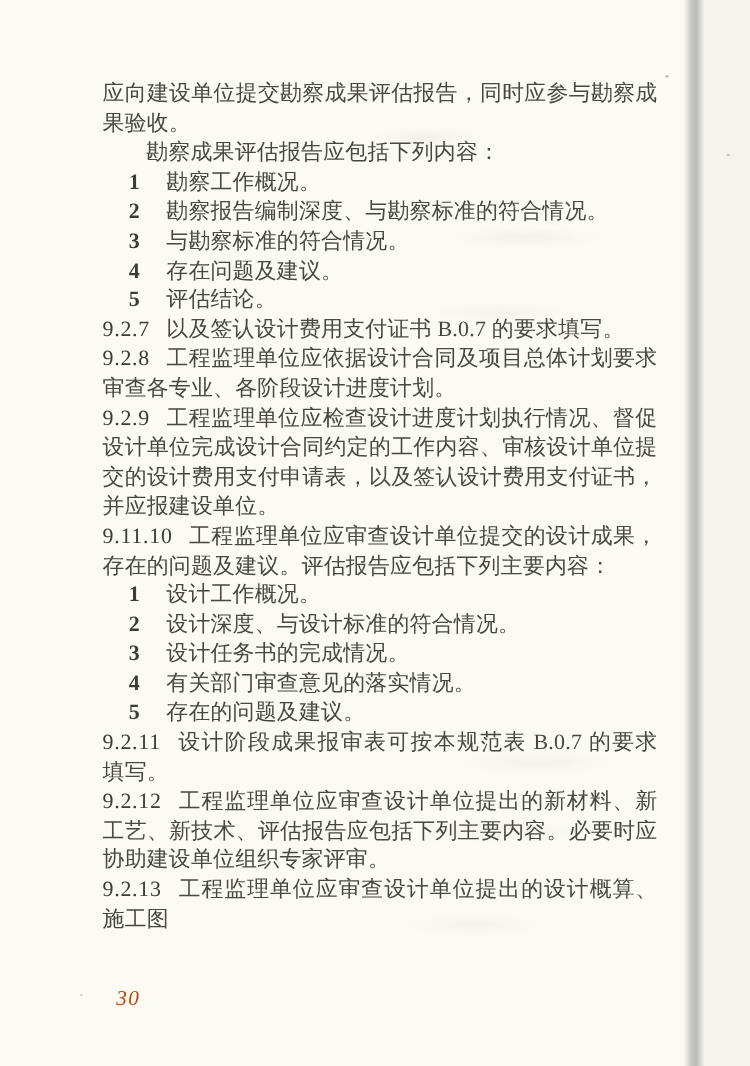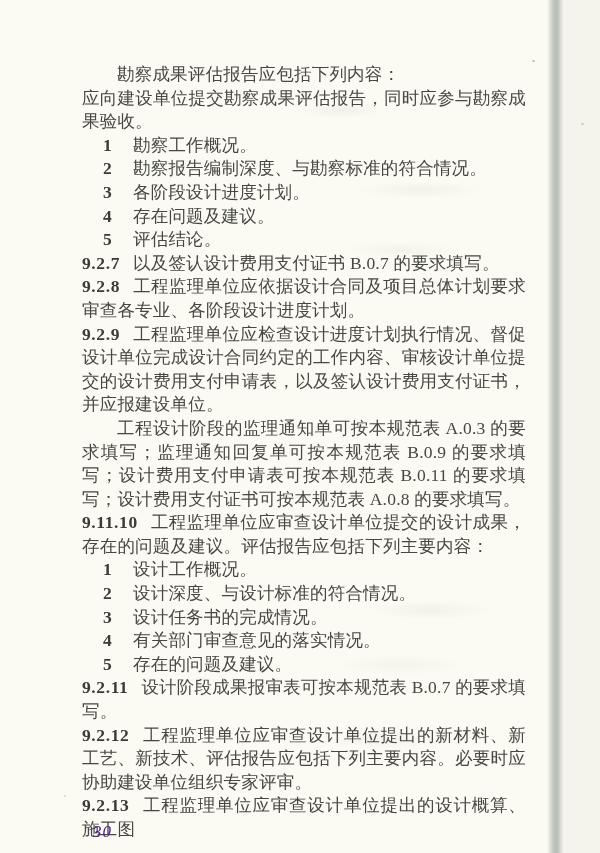--- a/index.html
+++ b/index.html
@@ -42,32 +42,32 @@
   .para.indent { text-indent: 2em; }
   .item { text-align: left; padding-left: 21px; }
   .inum {
     font-weight: bold;
     color: #3b3c36;
     display: inline-block;
     min-width: 10px;
   }
   .item .itext { margin-left: 20px; text-align: right; }
   .cnum {
-    font-weight: bold;
+    font-weight: normal;
     color: #3b3c36;
     letter-spacing: 0.6px;
     margin-right: 13px;
     white-space: nowrap;
   }
   .pageno {
     position: absolute;
-    left: 93px; top: 822px;
+    left: 93px; top: 789px;
     font-style: italic;
     font-size: 17px;
-    color: #4c1d95;
+    color: #c2410c;
     letter-spacing: 1px;
   }
   .edge-strip {
     position: absolute;
     left: 547px; top: 0;
     width: 18px; height: 853px;
     background: linear-gradient(90deg,
       rgba(183,188,182,0) 0%,
       #c3c8c1 35%,
       #b7bcb6 55%,
@@ -85,37 +85,36 @@
   .speck-2 { left: 581px; top: 123px; width: 3px; height: 2px; opacity: .4; }
   .speck-3 { left: 64px;  top: 795px; width: 2px; height: 2px; opacity: .35; }
 </style>
 </head>
 <body>
 
 <div class="sheet">
 
   <main class="textcol">
 
+    <p class="para">应向建设单位提交勘察成果评估报告，同时应参与勘察成果验收。</p>
+
     <p class="para indent">勘察成果评估报告应包括下列内容：</p>
-
-    <p class="para">应向建设单位提交勘察成果评估报告，同时应参与勘察成果验收。</p>
 
     <p class="item"><span class="inum">1</span><span class="itext">勘察工作概况。</span></p>
     <p class="item"><span class="inum">2</span><span class="itext">勘察报告编制深度、与勘察标准的符合情况。</span></p>
-    <p class="item"><span class="inum">3</span><span class="itext">各阶段设计进度计划。</span></p>
+    <p class="item"><span class="inum">3</span><span class="itext">与勘察标准的符合情况。</span></p>
     <p class="item"><span class="inum">4</span><span class="itext">存在问题及建议。</span></p>
     <p class="item"><span class="inum">5</span><span class="itext">评估结论。</span></p>
 
     <p class="para clause"><span class="cnum">9.2.7</span><span class="ctext">以及签认设计费用支付证书 B.0.7 的要求填写。</span></p>
 
     <p class="para clause"><span class="cnum">9.2.8</span><span class="ctext">工程监理单位应依据设计合同及项目总体计划要求审查各专业、各阶段设计进度计划。</span></p>
 
     <p class="para clause"><span class="cnum">9.2.9</span><span class="ctext">工程监理单位应检查设计进度计划执行情况、督促设计单位完成设计合同约定的工作内容、审核设计单位提交的设计费用支付申请表，以及签认设计费用支付证书，并应报建设单位。</span></p>
 
-    <p class="para indent">工程设计阶段的监理通知单可按本规范表 A.0.3 的要求填写；监理通知回复单可按本规范表 B.0.9 的要求填写；设计费用支付申请表可按本规范表 B.0.11 的要求填写；设计费用支付证书可按本规范表 A.0.8 的要求填写。</p>
 
     <p class="para clause"><span class="cnum">9.11.10</span><span class="ctext">工程监理单位应审查设计单位提交的设计成果，存在的问题及建议。评估报告应包括下列主要内容：</span></p>
 
     <p class="item"><span class="inum">1</span><span class="itext">设计工作概况。</span></p>
     <p class="item"><span class="inum">2</span><span class="itext">设计深度、与设计标准的符合情况。</span></p>
     <p class="item"><span class="inum">3</span><span class="itext">设计任务书的完成情况。</span></p>
     <p class="item"><span class="inum">4</span><span class="itext">有关部门审查意见的落实情况。</span></p>
     <p class="item"><span class="inum">5</span><span class="itext">存在的问题及建议。</span></p>
 
     <p class="para clause"><span class="cnum">9.2.11</span><span class="ctext">设计阶段成果报审表可按本规范表 B.0.7 的要求填写。</span></p>

